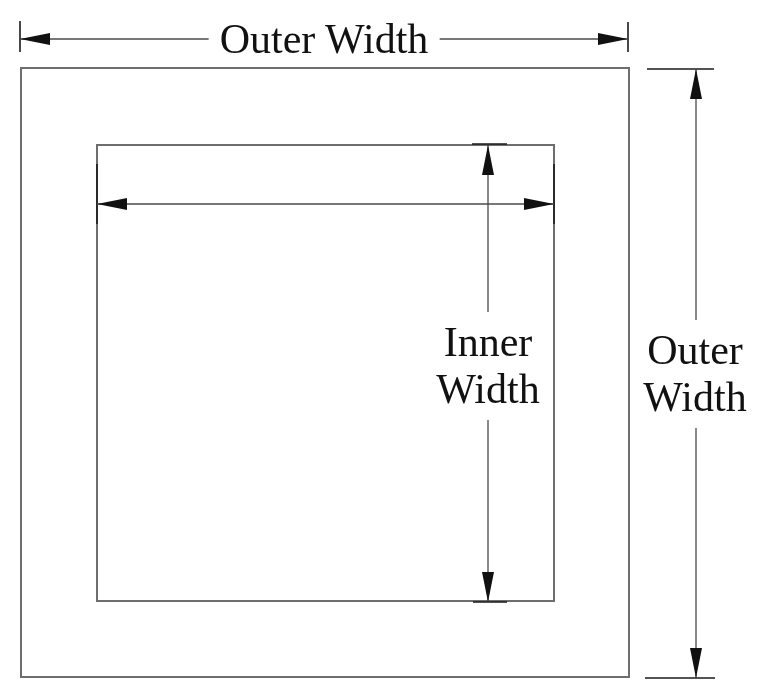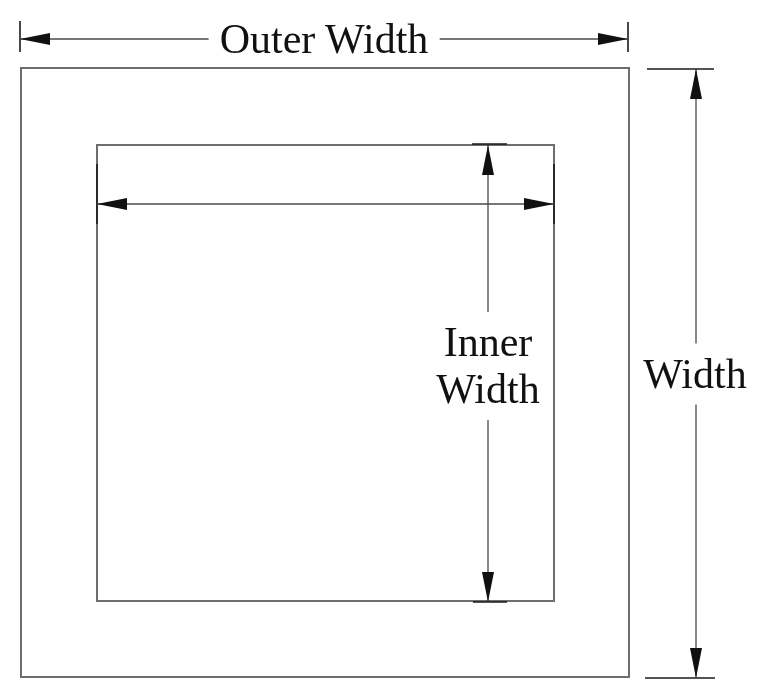--- a/index.html
+++ b/index.html
@@ -103,16 +103,17 @@
 
   <div class="label" style="left:324px; top:39px;">Outer Width</div>
 
 
   <div class="label vertical" style="left:488px; top:366px;">
     <div>Inner</div>
     <div>Width</div>
   </div>
 
   <div class="label vertical" style="left:695px; top:374px;">
+    <div>Outer</div>
     <div>Width</div>
   </div>
 
 </div>
 
 </body></html>

